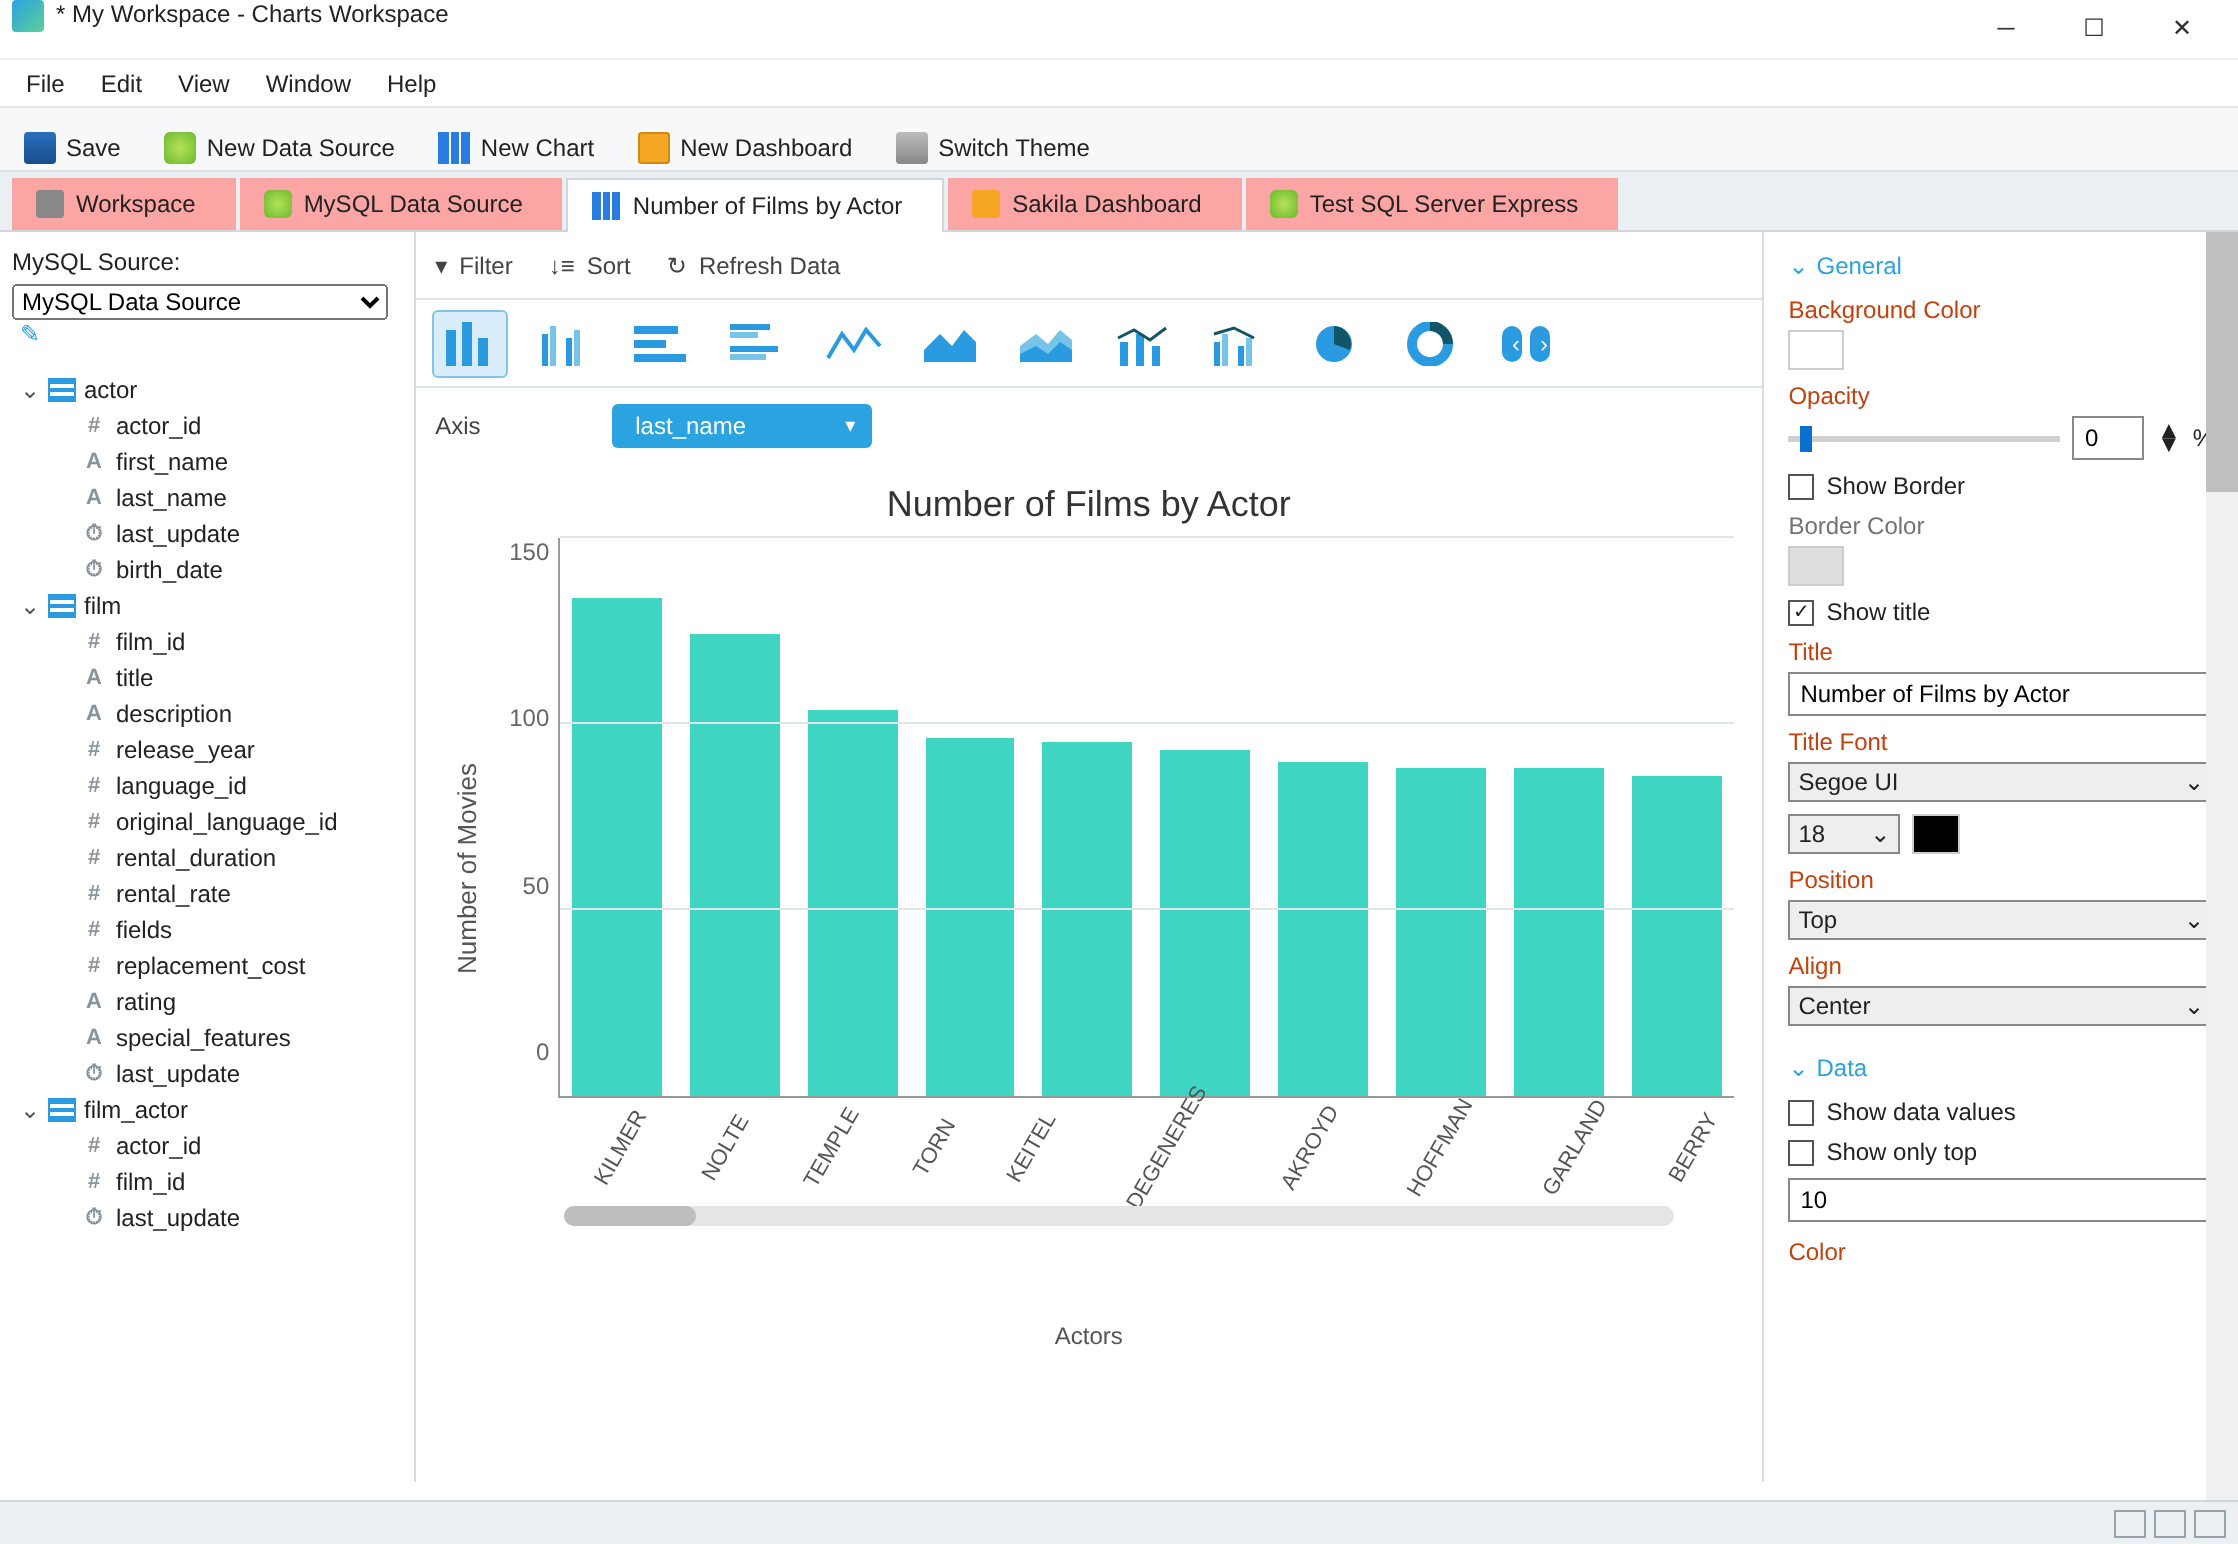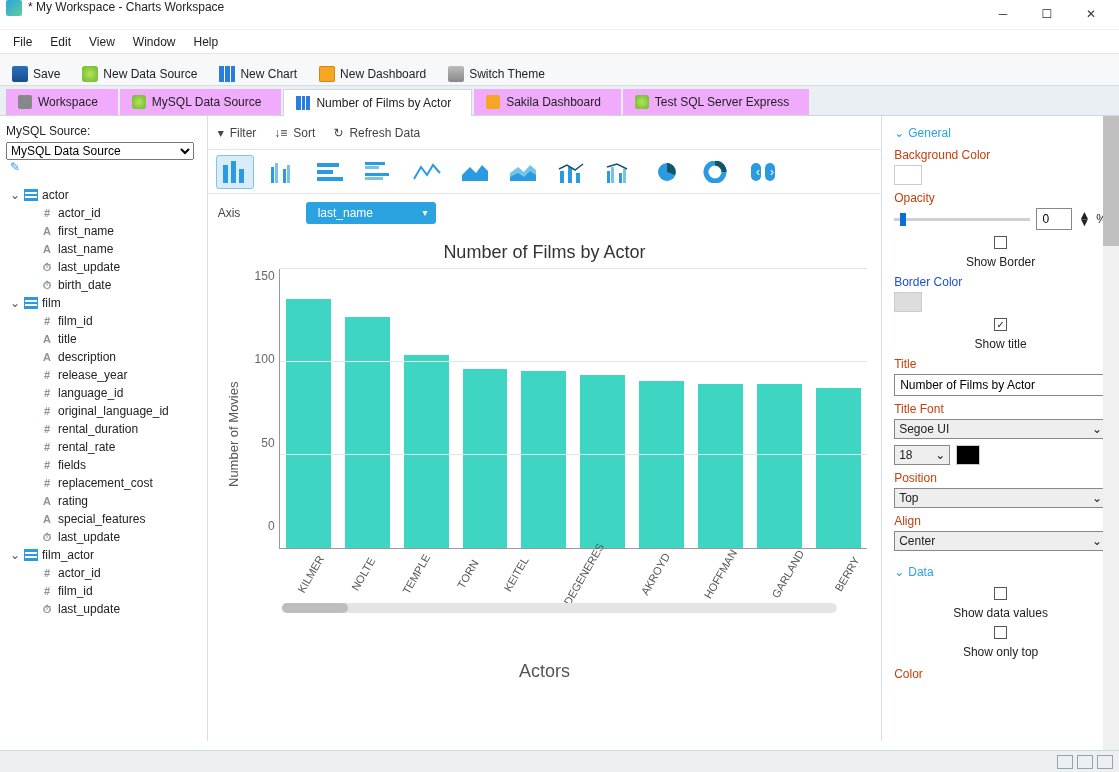--- a/index.html
+++ b/index.html
@@ -20,21 +20,21 @@
 .toolbar .tb { display: flex; align-items: center; gap: 5px; padding: 3px 8px; margin-right: 6px; cursor: pointer; }
 .toolbar .ico { width: 16px; height: 16px; display: inline-block; }
 .ico-save { background: linear-gradient(#2a6fbf,#194d8a); border-radius: 2px; }
 .ico-db { background: radial-gradient(ellipse at center, #b5e25a, #6ab82d); border-radius: 3px; }
 .ico-chart { background: linear-gradient(90deg,#2a7de0 33%, transparent 33% 40%, #2a7de0 40% 66%, transparent 66% 73%, #2a7de0 73%); height:14px; width:16px; }
 .ico-dash { background: #f5a623; border-radius: 2px; box-shadow: inset 0 0 0 1px #d18a0f; }
 .ico-theme { background: linear-gradient(#bbb,#888); border-radius: 2px; }
 
 
 .tabs { height: 30px; display: flex; align-items: flex-end; background: #e9eff3; border-bottom: 1px solid #cfd7dc; padding-left: 6px; }
-.tab { padding: 6px 20px 6px 12px; margin-right: 2px; display: flex; align-items: center; gap: 6px; background: #f0abfc; cursor: pointer; }
+.tab { padding: 6px 20px 6px 12px; margin-right: 2px; display: flex; align-items: center; gap: 6px; background: #fca5a5; cursor: pointer; }
 .tab.active { background: #fff; border-top: 1px solid #cfd7dc; border-left: 1px solid #cfd7dc; border-right: 1px solid #cfd7dc; position: relative; top: 1px; }
 .tab .tico { width: 14px; height: 14px; }
 .tico-ws { background: #888; border-radius:2px; }
 .tico-db { background: radial-gradient(ellipse at center,#b5e25a,#6ab82d); border-radius:3px; }
 .tico-chart { background: linear-gradient(90deg,#2a7de0 33%, transparent 33% 40%, #2a7de0 40% 66%, transparent 66% 73%, #2a7de0 73%); }
 .tico-sql { background: radial-gradient(ellipse at center,#b5e25a,#6ab82d); border-radius:3px; }
 .tico-dash { background: #f5a623; border-radius:2px; }
 
 
 .main { display: flex; height: 625px; }
@@ -70,34 +70,34 @@
 .chart-title { text-align:center; font-size:18px; color:#333; margin-bottom:6px; }
 .plot { display:flex; height: 330px; }
 .yaxis-label { writing-mode: vertical-rl; transform: rotate(180deg); text-align:center; color:#555; font-size:13px; padding:0 4px; }
 .ygrid { width: 34px; display:flex; flex-direction:column; justify-content:space-between; align-items:flex-end; padding:0 4px 16px 0; color:#666; height: 280px; }
 .bars-wrap { flex:1; position:relative; }
 .bars { display:flex; align-items:flex-end; height:280px; gap:14px; padding:0 6px; border-left:1px solid #999; border-bottom:1px solid #999; position:relative; }
 .gridline { position:absolute; left:0; right:0; border-top:1px solid #e0e5e8; }
 .bar { flex:1; background:#3ed5c3; }
 .xlabels { display:flex; gap:14px; padding:0 6px; margin-top:4px; }
 .xlabel { flex:1; text-align:center; transform: rotate(-60deg); transform-origin: top center; color:#555; font-size:11px; white-space:nowrap; position:relative; top:18px; }
-.xaxis-label { text-align:center; color:#555; font-size:18px; margin-top:48px; }
+.xaxis-label { text-align:center; color:#555; font-size:12px; margin-top:48px; }
 .hscroll { height:10px; background:#e5e5e5; border-radius:5px; margin: 4px 30px 0 60px; position:relative; }
 .hscroll .thumb { position:absolute; left:0; width:12%; height:100%; background:#bdbdbd; border-radius:5px; }
 
 
 .props { width: 270px; overflow-y:auto; padding: 6px 12px 40px 12px; }
 .section-head { color:#2aa3e0; display:flex; align-items:center; gap:4px; margin:4px 0 8px 0; cursor:pointer; font-weight:400; }
 .plabel { color:#c2410c; margin:6px 0 3px 0; }
 .swatch { width:28px; height:20px; border:1px solid #ccc; }
 .slider { display:flex; align-items:center; gap:6px; }
 .slider .track { flex:1; height:3px; background:#d0d0d0; position:relative; }
 .slider .knob { position:absolute; left:4%; top:-5px; width:6px; height:13px; background:#0a6fd0; }
 .slider input { width:36px; }
-.chk { display:flex; align-items:center; gap:6px; margin:6px 0;flex-direction:column; }
+.chk { display:flex; align-items:center; gap:6px; margin:6px 0; }
 .chk .box { width:13px; height:13px; border:1px solid #555; display:flex; align-items:center; justify-content:center; font-size:10px; }
 .tinput { width:100%; border:1px solid #888; padding:3px 5px; }
 .selbox { width:100%; border:1px solid #888; padding:2px 4px; background:#eee; display:flex; justify-content:space-between; align-items:center; cursor:pointer; }
 .row2 { display:flex; gap:6px; align-items:center; }
 
 
 .statusbar { position:absolute; bottom:0; left:0; right:0; height:22px; background:#ecf0f3; border-top:1px solid #d0d7db; display:flex; justify-content:flex-end; align-items:center; padding:0 6px; gap:4px; }
 .statusbar .sico { width:16px; height:14px; border:1px solid #95a3ad; }
 
 .vscroll { position:absolute; right:0; top:116px; bottom:22px; width:16px; background:#f0f0f0; }
@@ -446,21 +446,21 @@
       <span style="display:flex;flex-direction:column;font-size:7px;line-height:7px">
           <span>▲</span>
           <span>▼</span>
         </span>
       <span>%</span>
     </div>
     <div class="chk">
         <div class="box"></div>
         <span>Show Border</span>
       </div>
-    <div class="plabel" style="color:#1d4ed8">Border Color</div>
+    <div class="plabel" style="color:#737373">Border Color</div>
     <div class="swatch" style="background:#ddd;border-color:#ccc"></div>
     <div class="chk">
         <div class="box">✓</div>
         <span>Show title</span>
       </div>
     <div class="plabel">Title</div>
     <input class="tinput" value="Number of Films by Actor" style="">
     <div class="plabel">Title Font</div>
     <div class="selbox">
         <span>Segoe UI</span>
@@ -489,20 +489,21 @@
         <span>Data</span>
       </div>
     <div class="chk">
         <div class="box"></div>
         <span>Show data values</span>
       </div>
     <div class="chk">
         <div class="box"></div>
         <span>Show only top</span>
       </div>
+    <input class="tinput" value="10" style="">
     <div class="plabel" style="margin-top:8px">Color</div>
   </div>
 </div>
 
 <div class="vscroll">
     <div class="vthumb"></div>
   </div>
 
 <div class="statusbar">
   <div class="sico"></div>

